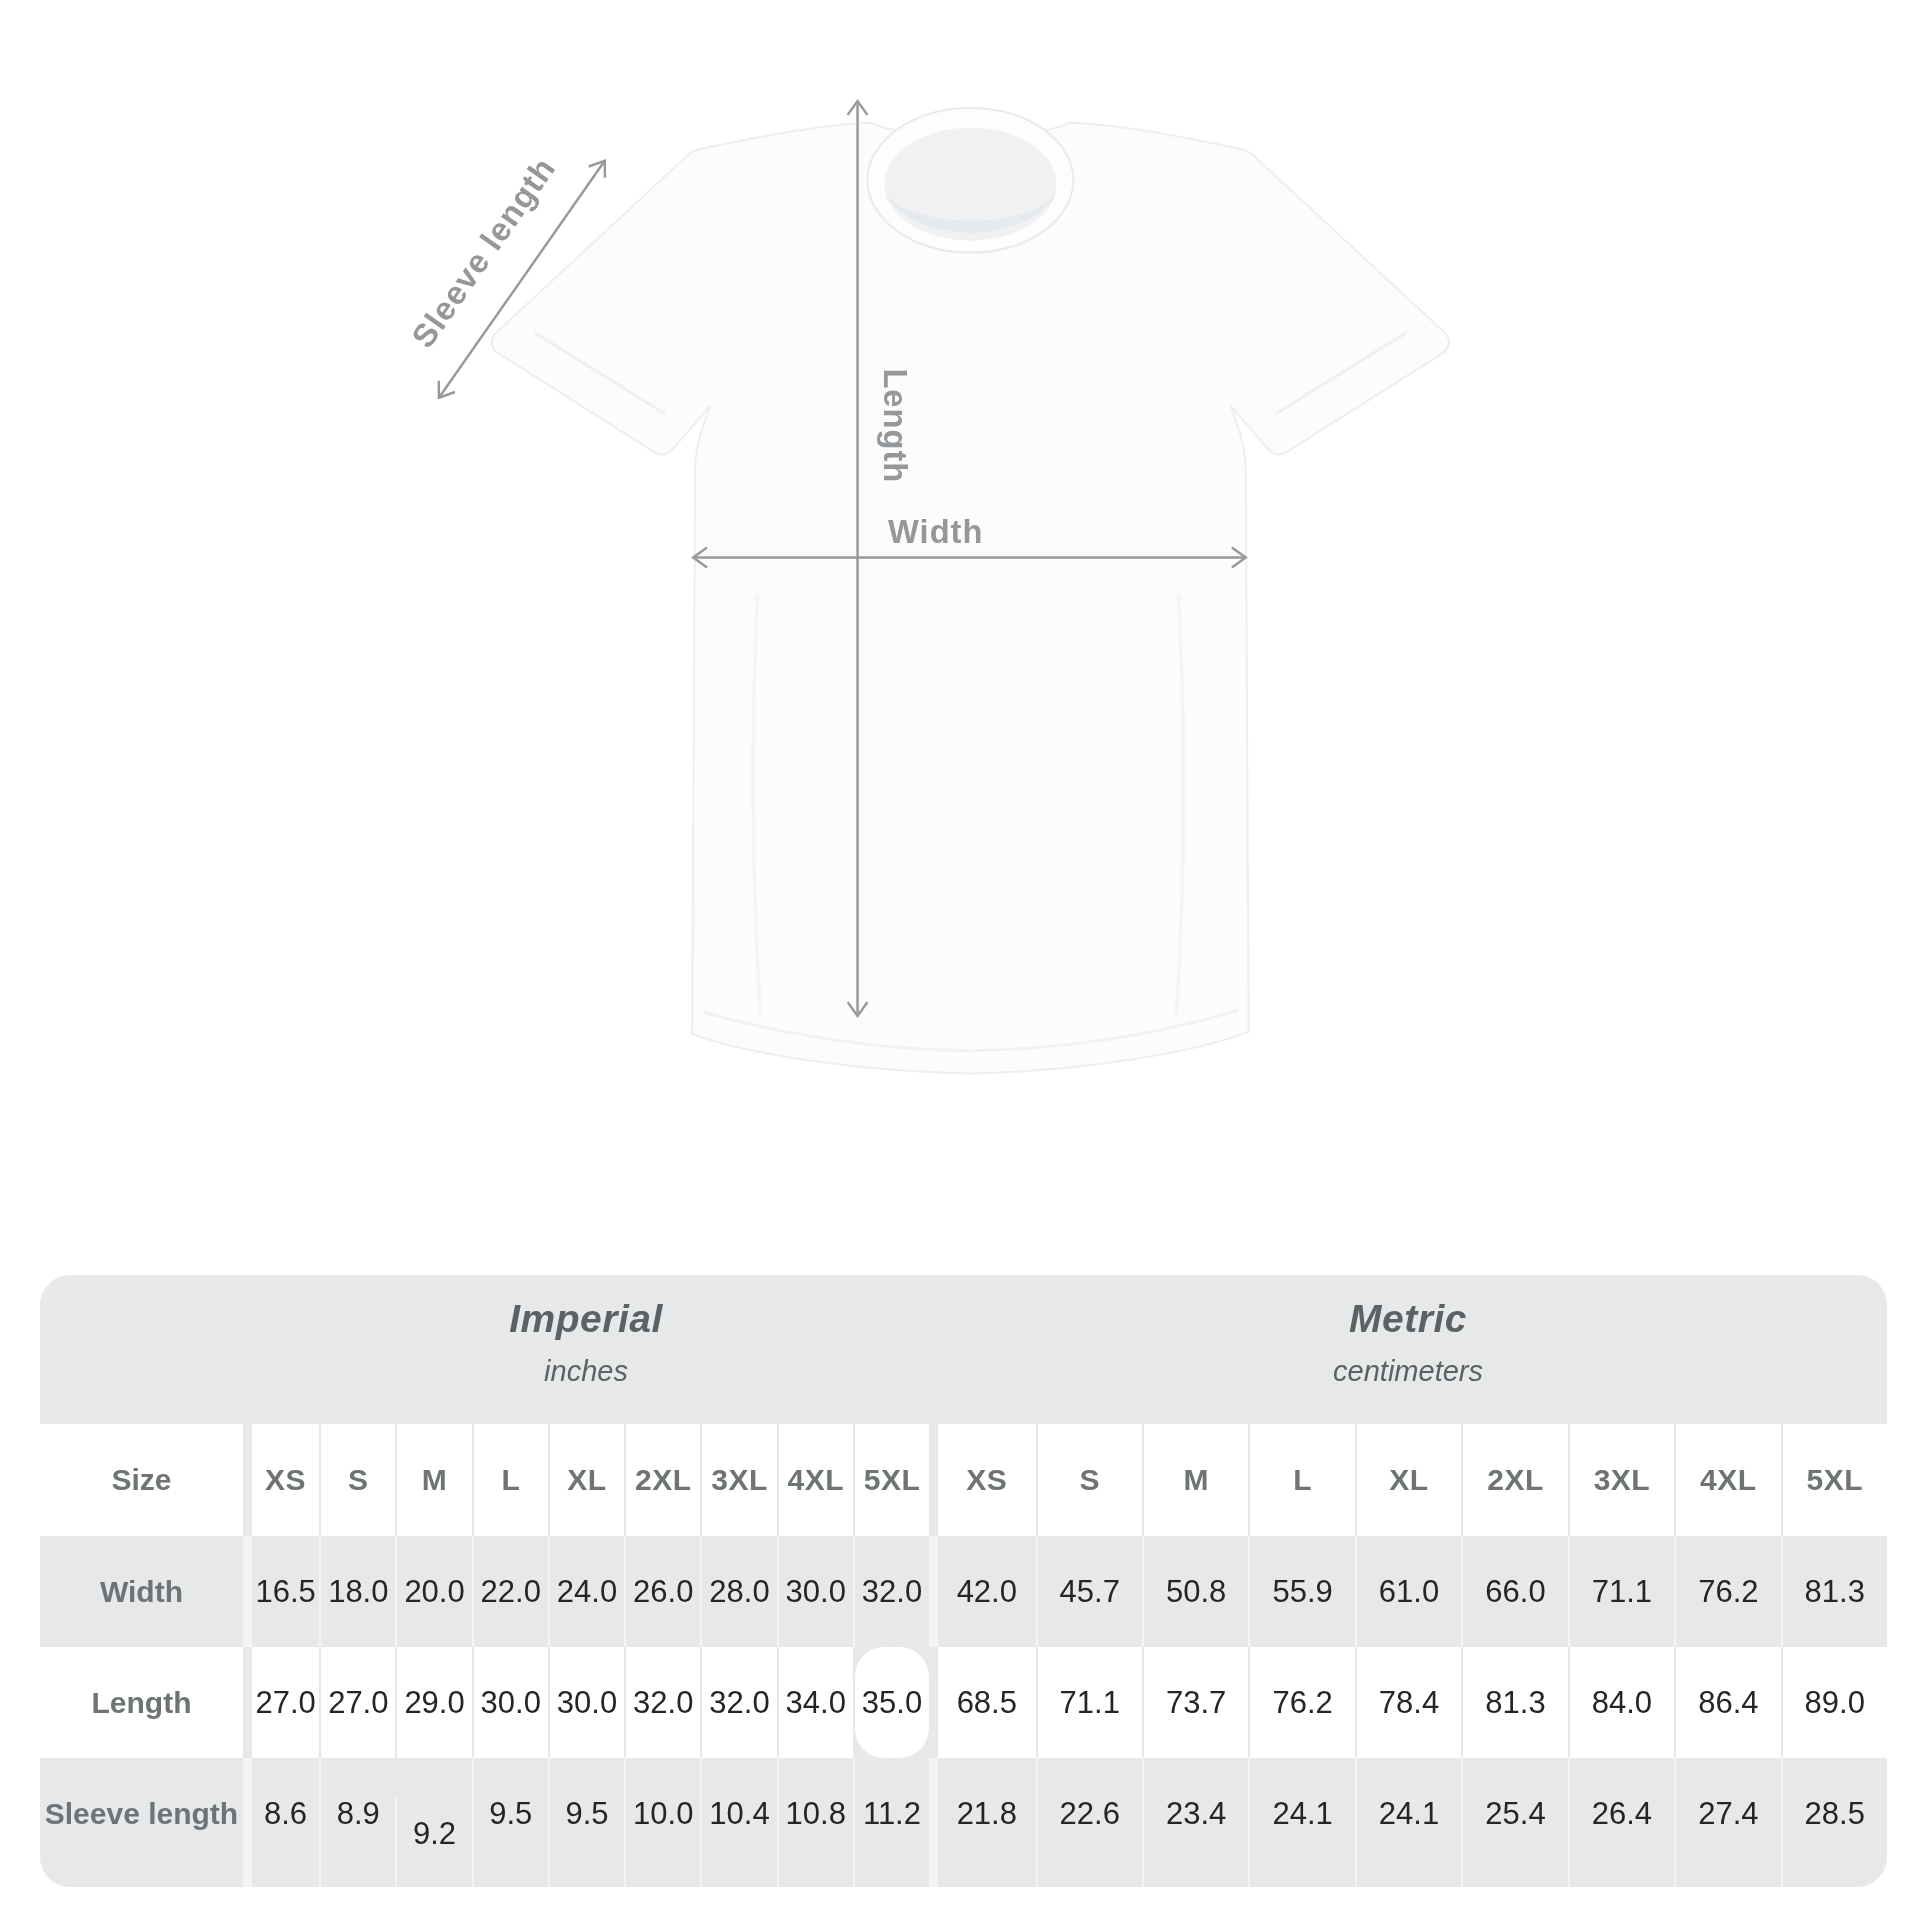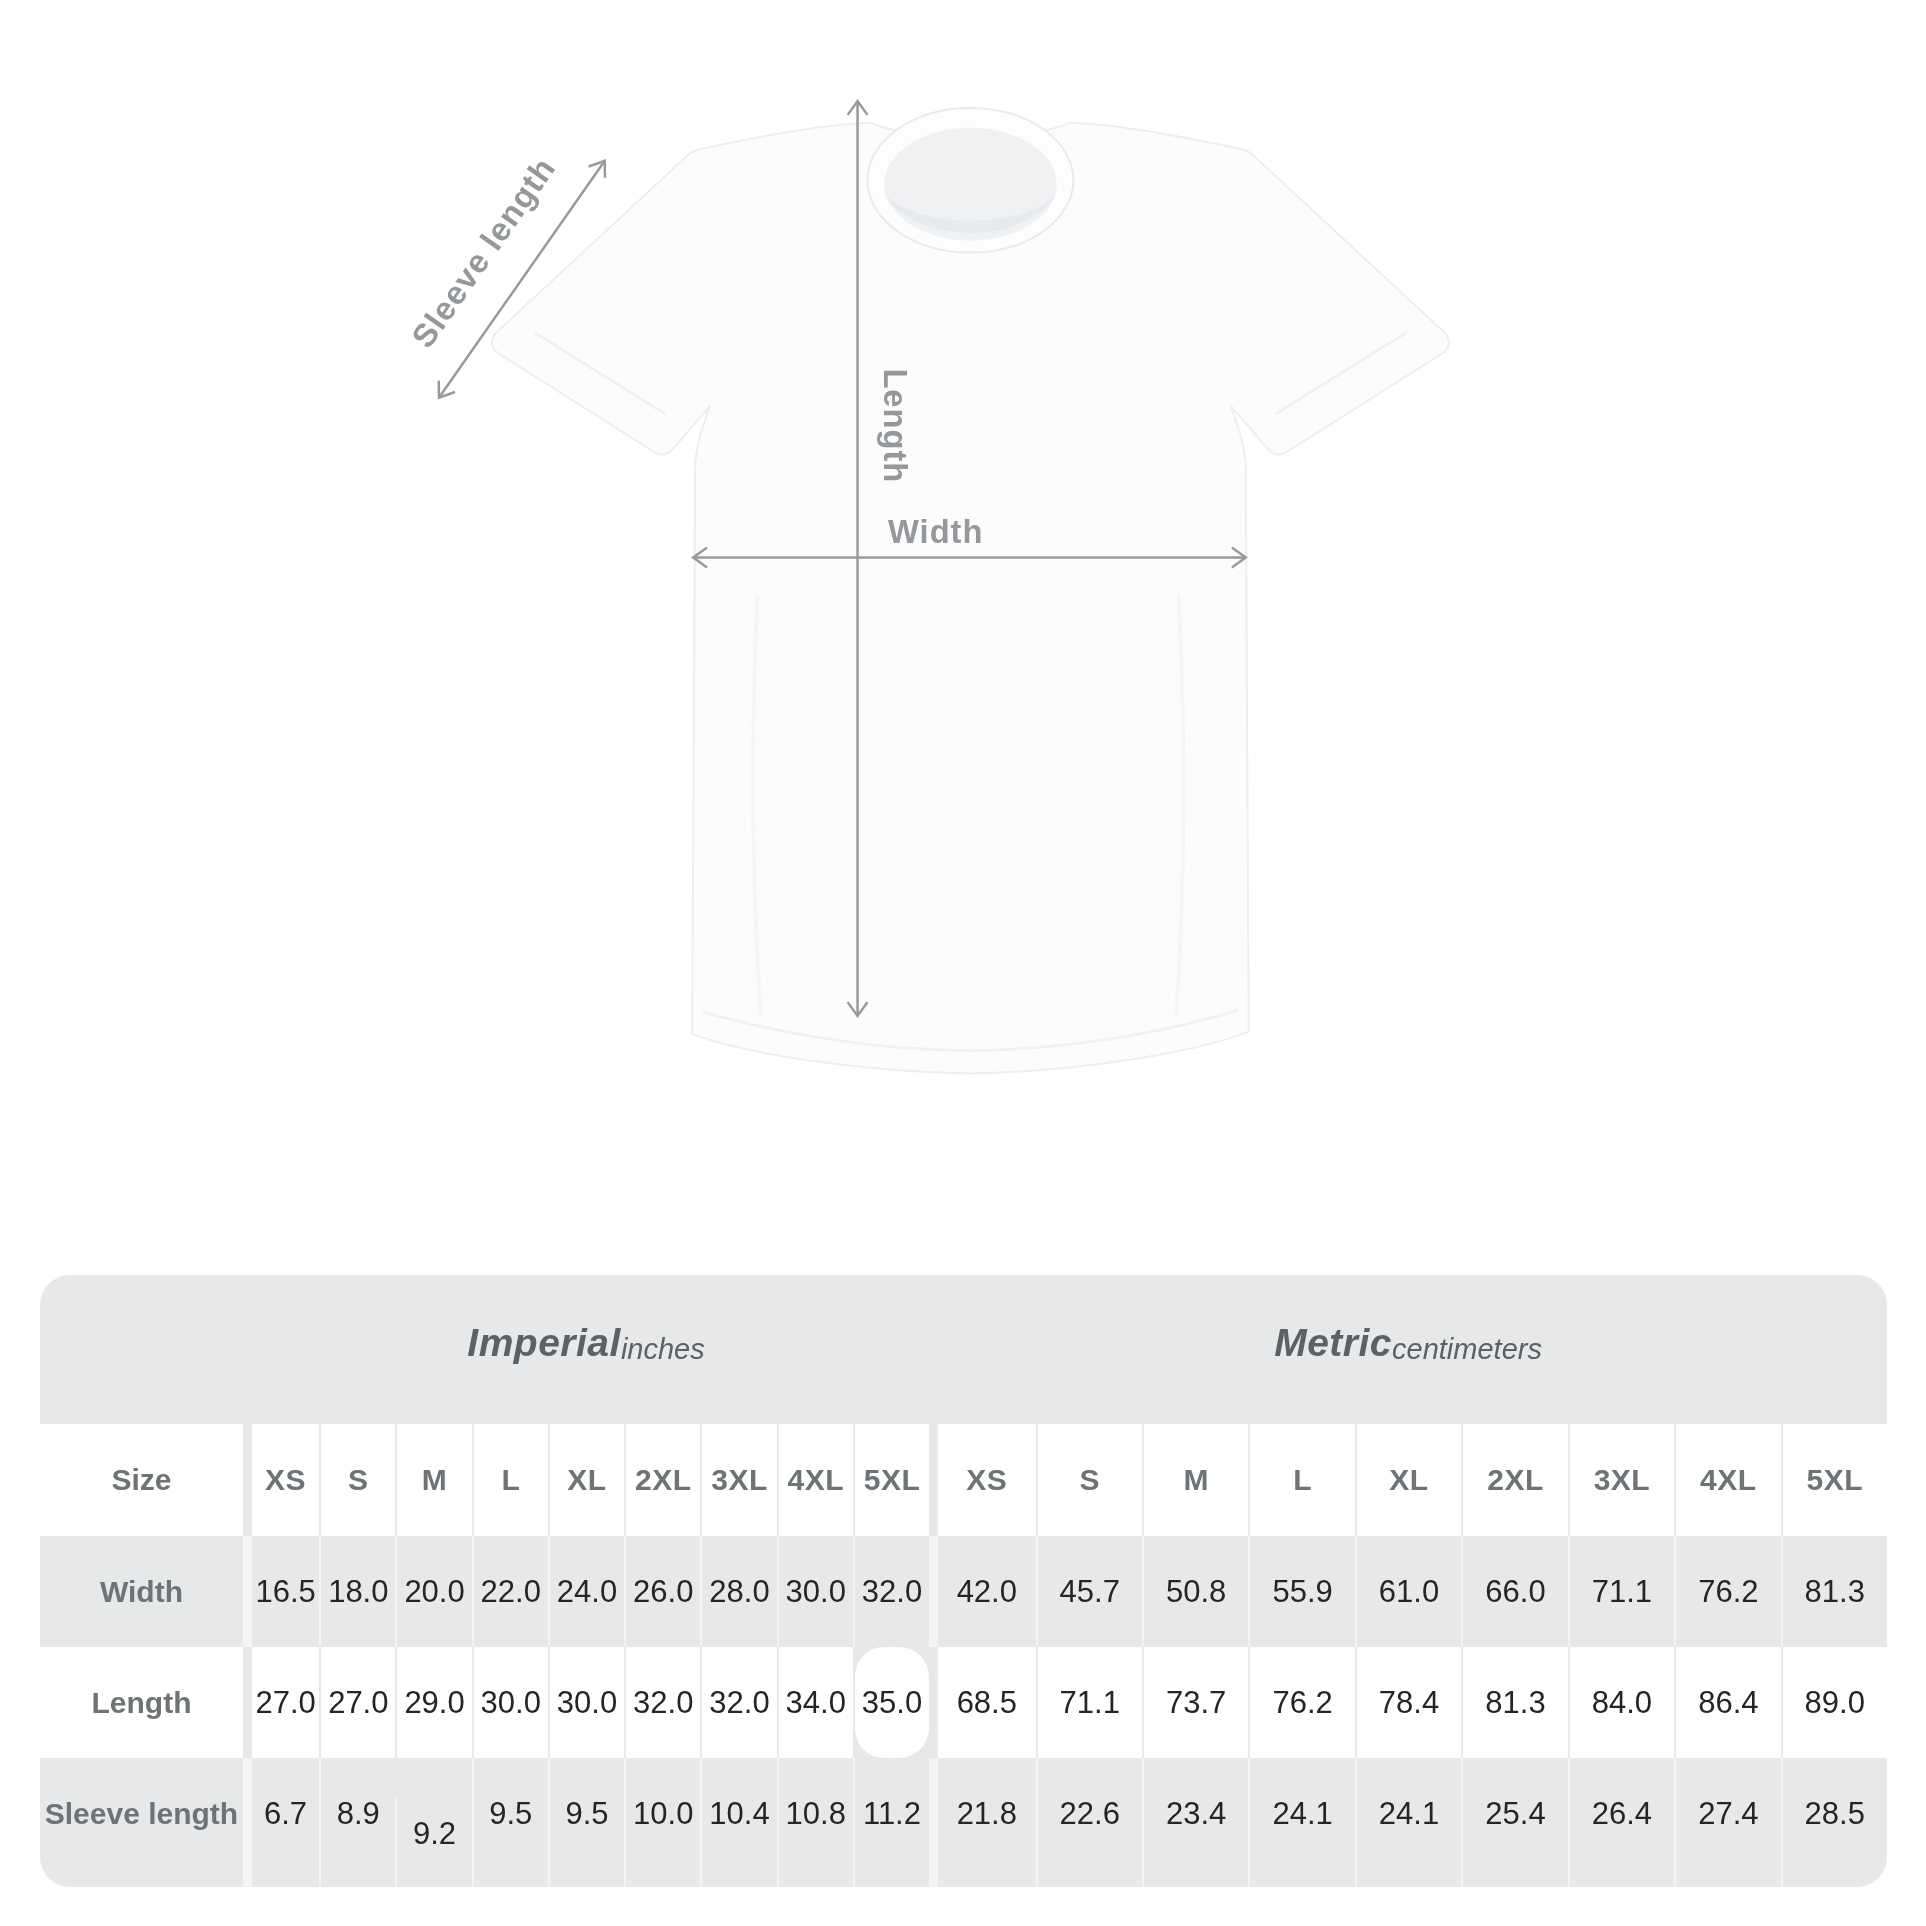--- a/index.html
+++ b/index.html
@@ -16,21 +16,21 @@
   .title{font-size:45px;font-weight:bold;color:#2c2e30;letter-spacing:0.5px;margin:0;}
   .subtitle{font-size:27px;font-style:italic;color:#54575a;margin:24px 0 0 0;}
 
   
   .size-table{position:absolute;left:40px;top:1275px;width:1847px;height:612px;
       background:var(--table-bg,#e7e8e9);border-radius:30px;overflow:hidden;}
   .grid{display:grid;width:100%;height:100%;
       grid-template-columns:205fr repeat(9,77fr) repeat(9,107.5fr);
       grid-template-rows:149px 112px 111px 111px 130px;}
   .cell{display:flex;align-items:center;justify-content:center;box-sizing:border-box;}
-  .unit-head{flex-direction:row;padding-bottom:14px;}
+  .unit-head{flex-direction:column;padding-bottom:14px;}
   .unit-name{font-size:39px;font-weight:bold;font-style:italic;color:var(--header-text,#5c6164);letter-spacing:0.5px;}
   .unit-sub{font-size:29px;font-style:italic;color:var(--header-text,#5c6164);margin-top:14px;}
   .wcell{background:var(--cell-bg,#fff);border-left:2px solid var(--div-w,#e7e8e9);}
   .gcell{background:transparent;border-left:2px solid var(--div-g,#f3f4f5);}
   .wcell.group-start{border-left-width:9px;}
   .gcell.group-start{border-left-width:9px;}
   .lab{border-left:none !important;}
   .size-head{font-size:30px;font-weight:bold;color:var(--label-text,#6e7376);letter-spacing:0.5px;}
   .row-label{font-size:30px;font-weight:bold;color:var(--label-text,#6e7376);}
   .value{font-size:31px;color:var(--value-text,#232526);}
@@ -160,21 +160,21 @@
         <div class="cell wcell value group-start" style="grid-area: 4 / 11;">68.5</div>
         <div class="cell wcell value" style="grid-area: 4 / 12;">71.1</div>
         <div class="cell wcell value" style="grid-area: 4 / 13;">73.7</div>
         <div class="cell wcell value" style="grid-area: 4 / 14;">76.2</div>
         <div class="cell wcell value" style="grid-area: 4 / 15;">78.4</div>
         <div class="cell wcell value" style="grid-area: 4 / 16;">81.3</div>
         <div class="cell wcell value" style="grid-area: 4 / 17;">84.0</div>
         <div class="cell wcell value" style="grid-area: 4 / 18;">86.4</div>
         <div class="cell wcell value" style="grid-area: 4 / 19;">89.0</div>
         <div class="cell gcell lab row-label last-row" style="grid-area: 5 / 1;">Sleeve length</div>
-        <div class="cell gcell value group-start last-row" style="grid-area: 5 / 2;">6.7</div>
+        <div class="cell gcell value group-start last-row" style="grid-area: 5 / 2;">8.6</div>
         <div class="cell gcell value last-row" style="grid-area: 5 / 3;">8.9</div>
         <div class="cell gcell value last-row" style="grid-area: 5 / 4; margin-top: 40px;">9.2</div>
         <div class="cell gcell value last-row" style="grid-area: 5 / 5;">9.5</div>
         <div class="cell gcell value last-row" style="grid-area: 5 / 6;">9.5</div>
         <div class="cell gcell value last-row" style="grid-area: 5 / 7;">10.0</div>
         <div class="cell gcell value last-row" style="grid-area: 5 / 8;">10.4</div>
         <div class="cell gcell value last-row" style="grid-area: 5 / 9;">10.8</div>
         <div class="cell gcell value last-row" style="grid-area: 5 / 10;">11.2</div>
         <div class="cell gcell value group-start last-row" style="grid-area: 5 / 11;">21.8</div>
         <div class="cell gcell value last-row" style="grid-area: 5 / 12;">22.6</div>

